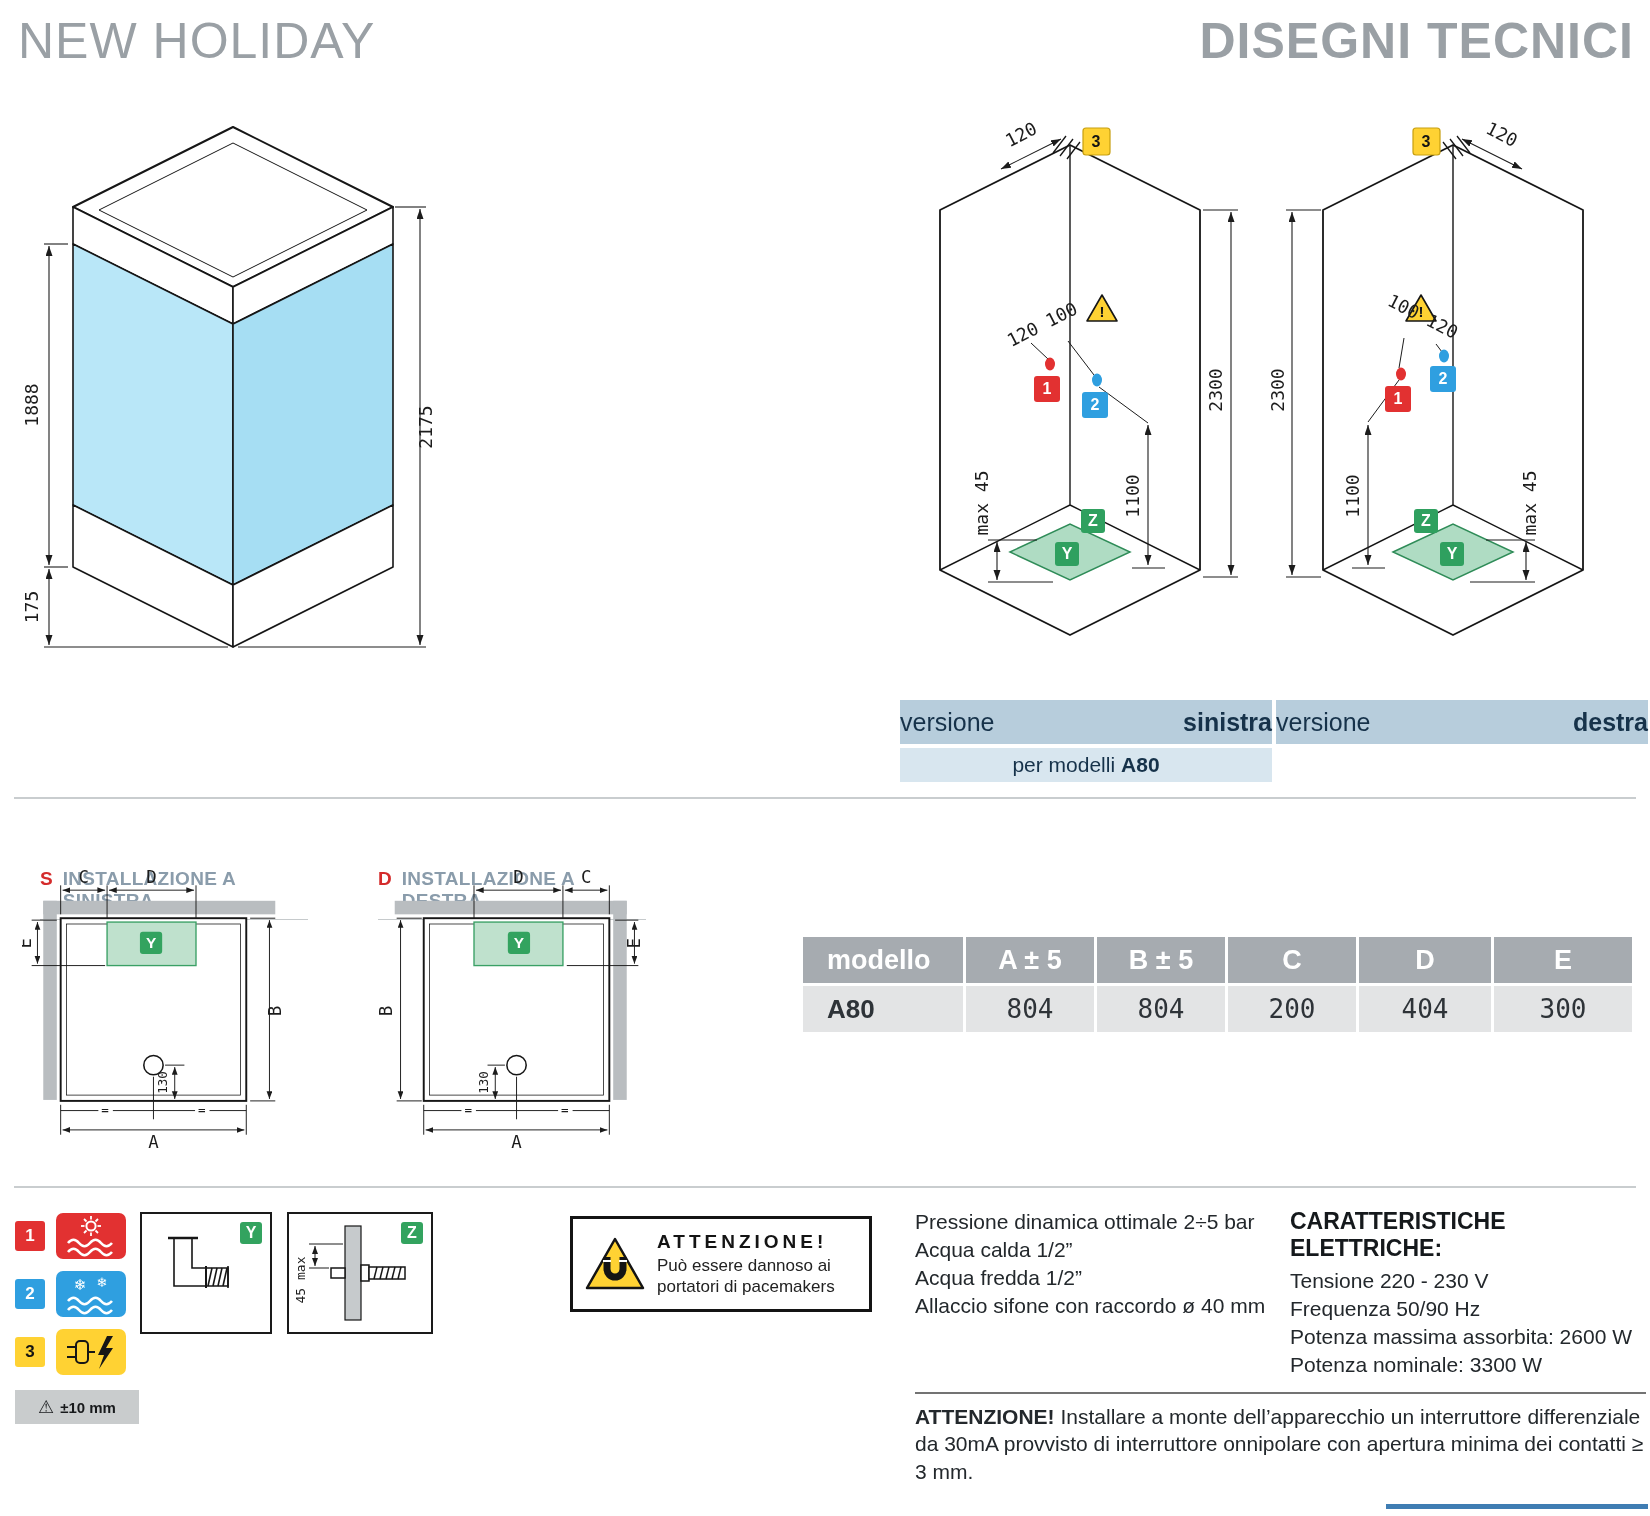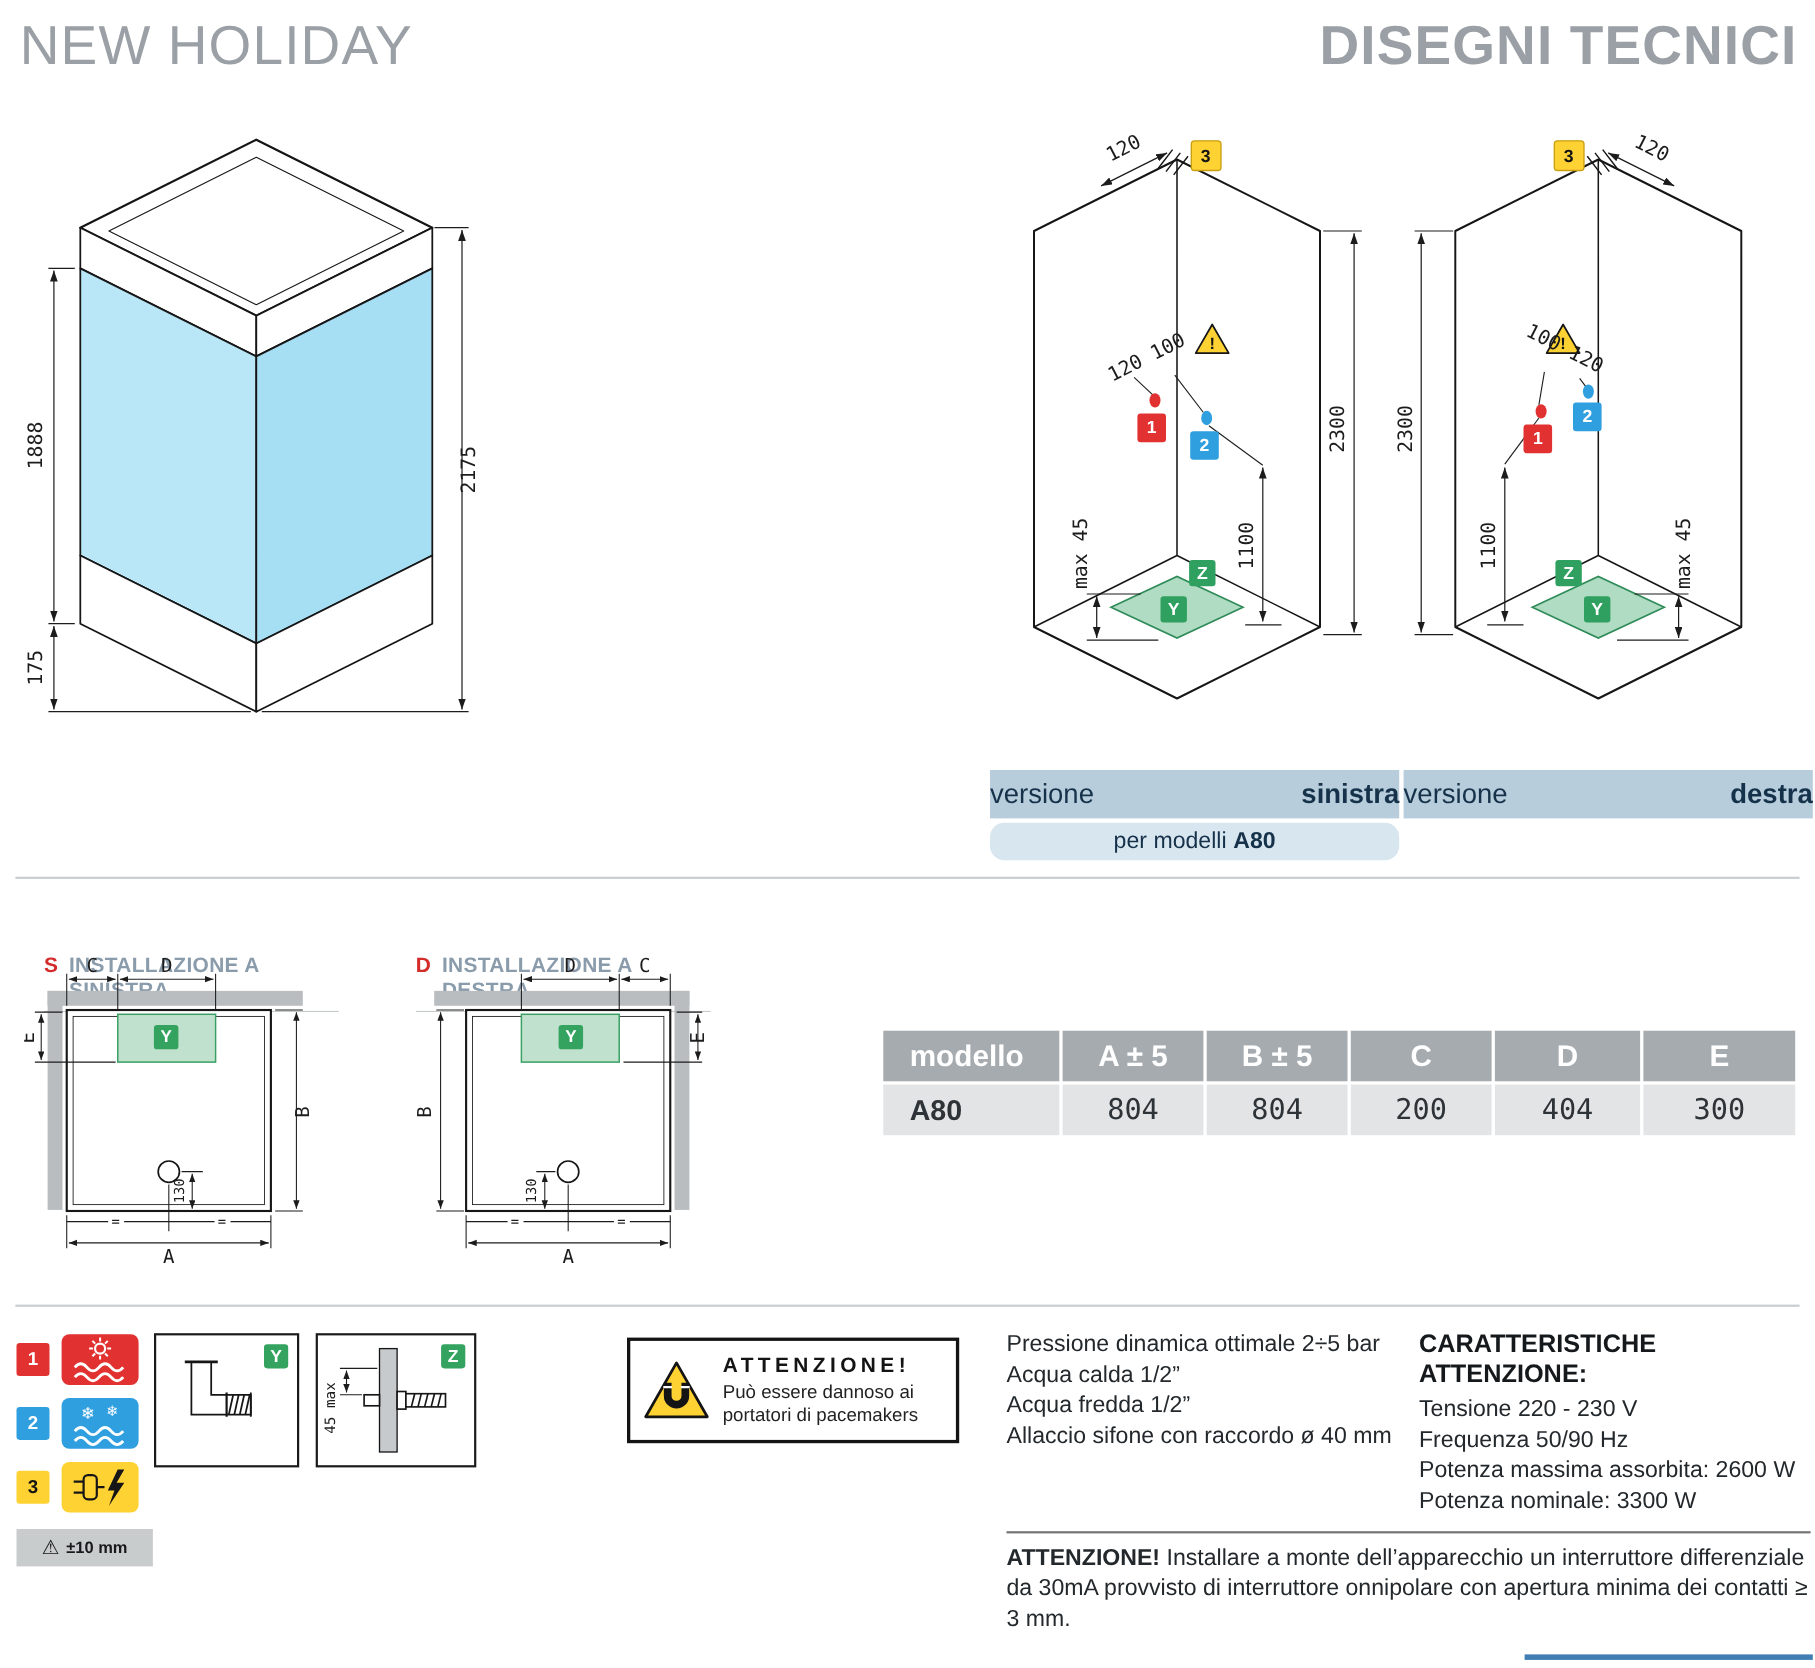--- a/index.html
+++ b/index.html
@@ -16,21 +16,21 @@
   .dim  { font-family:"DejaVu Sans Mono", monospace; font-size:18px; fill:#1c1c1c; text-anchor:middle; }
   .dimS { font-family:"DejaVu Sans Mono", monospace; font-size:13px; fill:#1c1c1c; text-anchor:middle; }
   .chiptxt { font-family:"Liberation Sans", sans-serif; font-size:16px; font-weight:bold; fill:#ffffff; text-anchor:middle; }
   .chiptxt.dark { fill:#141414; }
   .warntxt { font-family:"Liberation Sans", sans-serif; font-size:15px; font-weight:bold; fill:#161616; text-anchor:middle; }
 
   
   .ver-bar { left:900px; top:700px; width:748px; height:44px; display:flex; gap:4px; }
   .ver-cell { flex:1; background:#b7cddc; color:#16324a; font-size:25px; display:flex; align-items:center; justify-content:space-between; gap:7px; }
   .ver-cell b { font-weight:700; }
-  .ver-models { left:900px; top:748px; width:372px; height:34px; background:#d8e6ef; color:#16324a; font-size:21px; display:flex; align-items:center; justify-content:center; gap:6px;border-radius:13px; }
+  .ver-models { left:900px; top:748px; width:372px; height:34px; background:#d8e6ef; color:#16324a; font-size:21px; display:flex; align-items:center; justify-content:center; gap:6px; }
   .ver-models b { font-weight:700; }
 
   
   .plan-title { position:absolute; display:flex; gap:10px; align-items:baseline; border-bottom:1px solid #c6cacc; padding-bottom:7px; font-size:19px; font-weight:700; }
   .plan-tag  { color:#d42b2b; }
   .plan-name { color:#8a9cab; letter-spacing:0.3px;margin-top:32px; }
 
   
   .dim-table { border-collapse:separate; border-spacing:3px; }
   .dim-table th { background:#a6abb0; color:#fff; font-size:27px; font-weight:700; height:46px; text-align:center; }
@@ -531,21 +531,21 @@
   </div>
 
   <div class="abs" style="left:915px;top:1208px;width:372px">
     <div class="chars-line">Pressione dinamica ottimale 2÷5 bar</div>
     <div class="chars-line">Acqua calda 1/2”</div>
     <div class="chars-line">Acqua fredda 1/2”</div>
     <div class="chars-line">Allaccio sifone con raccordo ø 40 mm</div>
   </div>
 
   <div class="abs" style="left:1290px;top:1208px;width:356px">
-    <div class="chars-title">CARATTERISTICHE ATTENZIONE:</div>
+    <div class="chars-title">CARATTERISTICHE ELETTRICHE:</div>
     <div class="chars-line">Tensione 220 - 230 V</div>
     <div class="chars-line">Frequenza 50/90 Hz</div>
     <div class="chars-line">Potenza massima assorbita: 2600 W</div>
     <div class="chars-line">Potenza nominale: 3300 W</div>
   </div>
 
   <div class="abs attention">
     <span class="b">ATTENZIONE!</span><span> Installare a monte dell’apparecchio un interruttore differenziale da 30mA provvisto di interruttore onnipolare con apertura minima dei contatti ≥ 3 mm.</span>
   </div>
 

